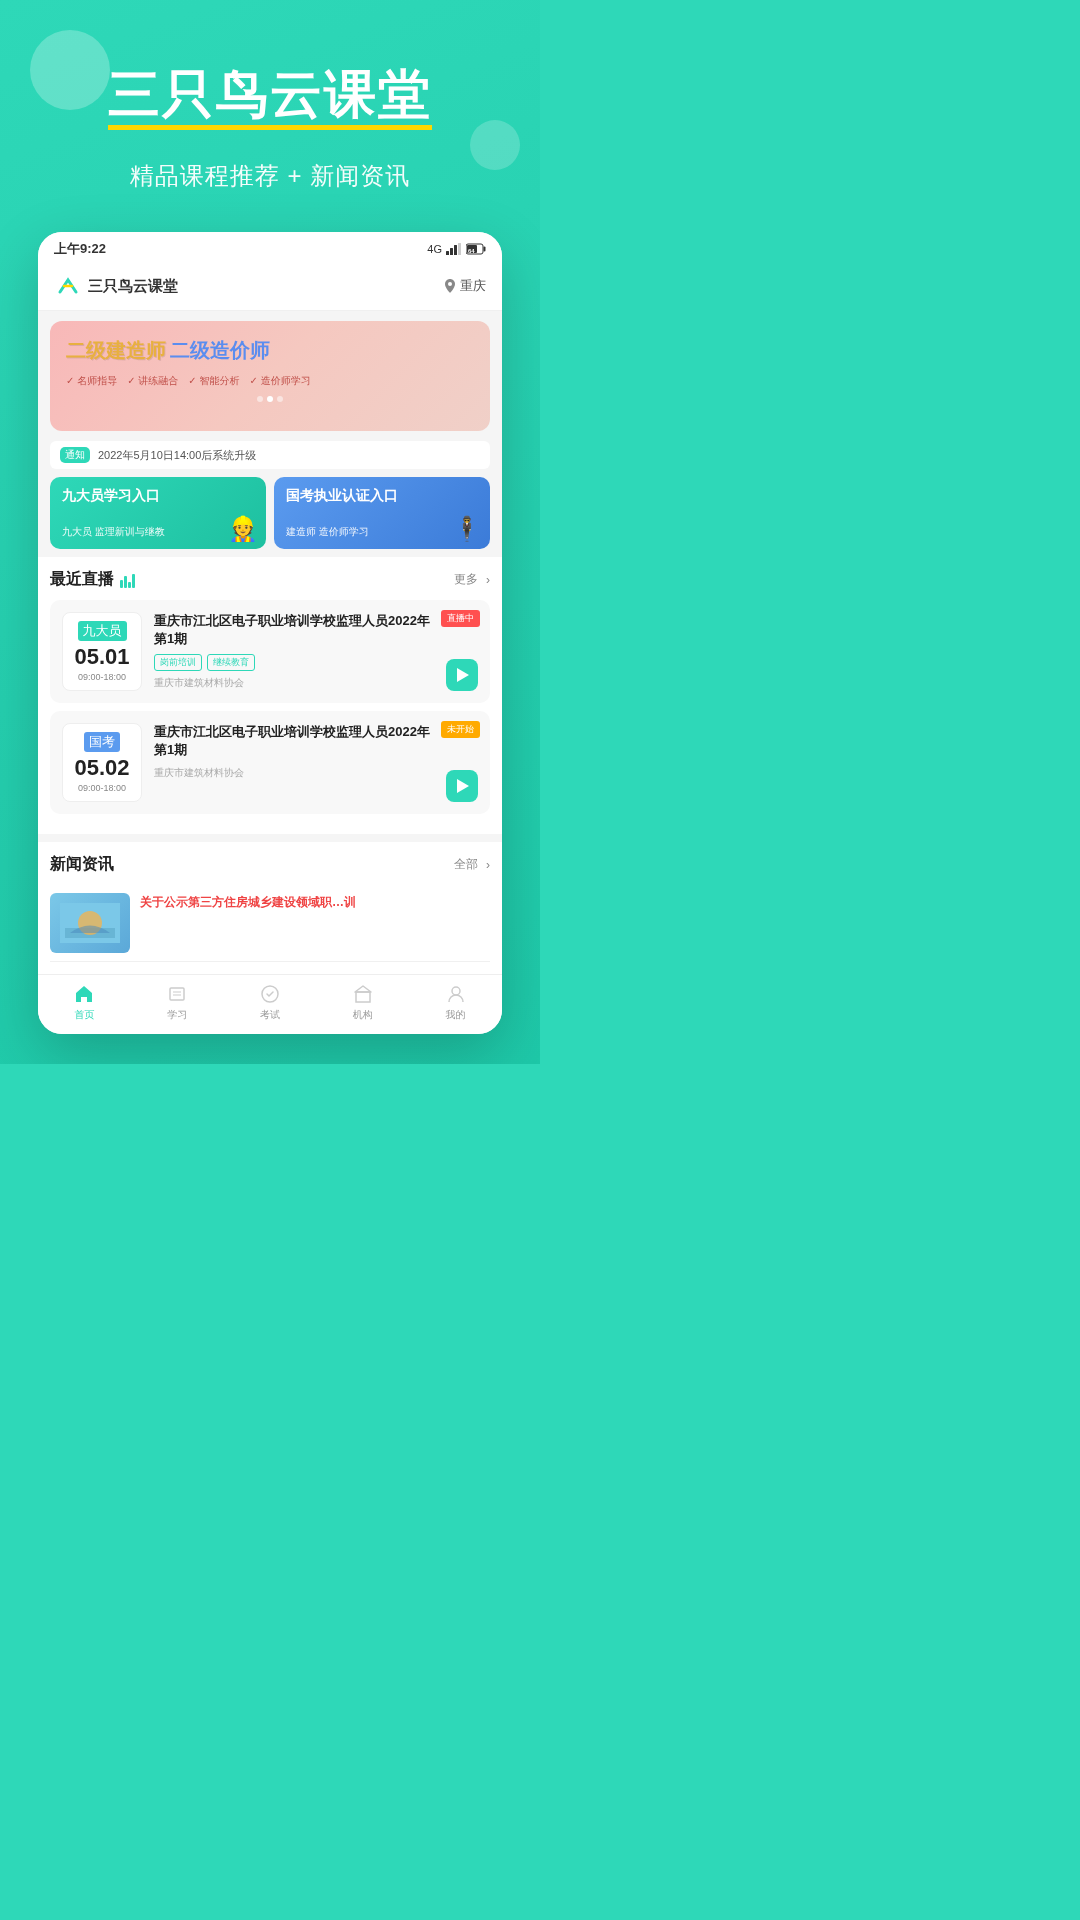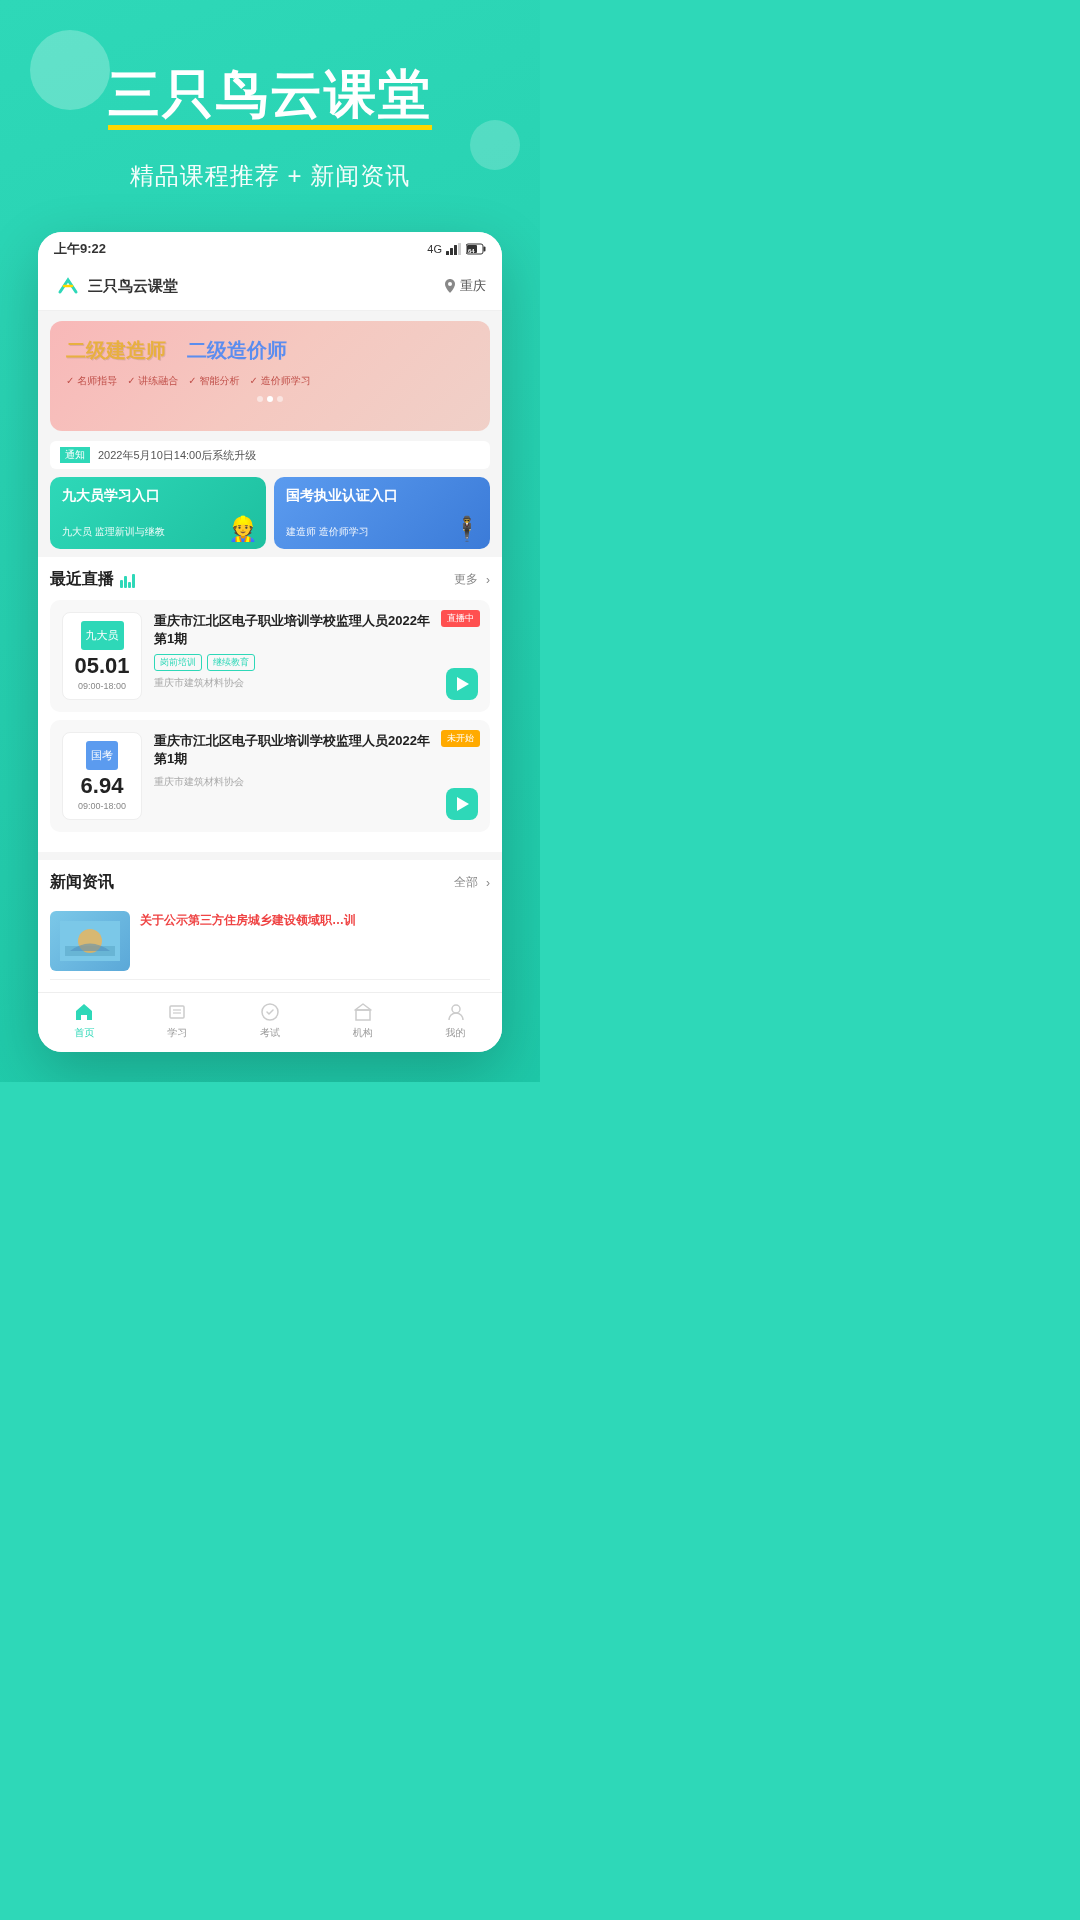--- a/index.html
+++ b/index.html
@@ -118,21 +118,21 @@
       margin: 10px 12px;
       border-radius: 12px;
       overflow: hidden;
       background: linear-gradient(135deg, #f8b8b8 0%, #f5c8c0 50%, #f0d0c8 100%);
       padding: 16px;
       position: relative;
       min-height: 110px;
     }
     .banner-titles {
       display: flex;
-      gap: 21px;
+      gap: 4px;
       margin-bottom: 10px;
     }
     .banner-title-1 {
       font-size: 20px;
       font-weight: 900;
       color: #E8B040;
       text-shadow: 1px 1px 0 rgba(0,0,0,0.1);
     }
     .banner-title-2 {
       font-size: 20px;
@@ -167,21 +167,21 @@
       border-radius: 6px;
       padding: 6px 10px;
       display: flex;
       align-items: center;
       gap: 8px;
       font-size: 11px;
     }
     .notice-tag {
       background: #2ED8B8;
       color: #fff;
-      border-radius: 0;
+      border-radius: 5px;
       padding: 1px 5px;
       font-size: 10px;
       white-space: nowrap;
     }
     .notice-text { color: #555; font-size: 11px; }
 
     
     .entry-buttons {
       display: flex;
       gap: 8px;
@@ -277,23 +277,23 @@
       width: 80px;
       min-width: 80px;
       padding: 8px 4px;
       text-align: center;
       border: 1px solid #eee;
     }
     .live-type-tag {
       display: inline-block;
       background: #2ED8B8;
       color: #fff;
-      font-size: 11px;
+      font-size: 13px;
       border-radius: 3px;
-      padding: 7px 5px;
+      padding: 1px 5px;
       margin-bottom: 4px;
     }
     .live-type-tag-blue {
       background: #5B9BEF;
     }
     .live-date-num {
       font-size: 22px;
       font-weight: 800;
       color: #222;
       line-height: 1.1;
@@ -541,21 +541,21 @@
         </div>
         <div class="live-play-btn">
           <div class="play-triangle"></div>
         </div>
       </div>
 
       <div class="live-card">
         <span class="live-badge live-badge-pending">未开始</span>
         <div class="live-date-box">
           <div class="live-type-tag live-type-tag-blue">国考</div>
-          <div class="live-date-num">6.94</div>
+          <div class="live-date-num">05.02</div>
           <div class="live-date-time">09:00-18:00</div>
         </div>
         <div class="live-info">
           <div class="live-title">重庆市江北区电子职业培训学校监理人员2022年第1期</div>
           <div class="live-org">重庆市建筑材料协会</div>
         </div>
         <div class="live-play-btn">
           <div class="play-triangle"></div>
         </div>
       </div>

